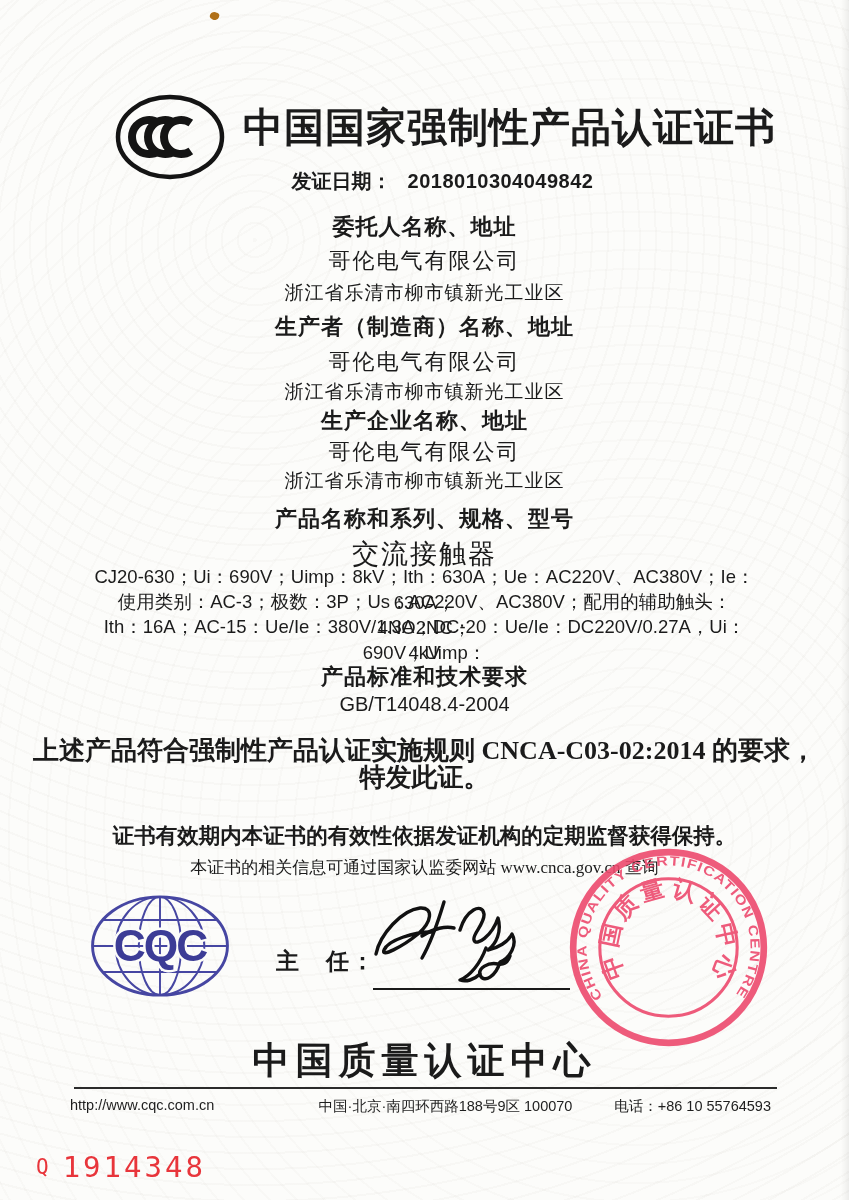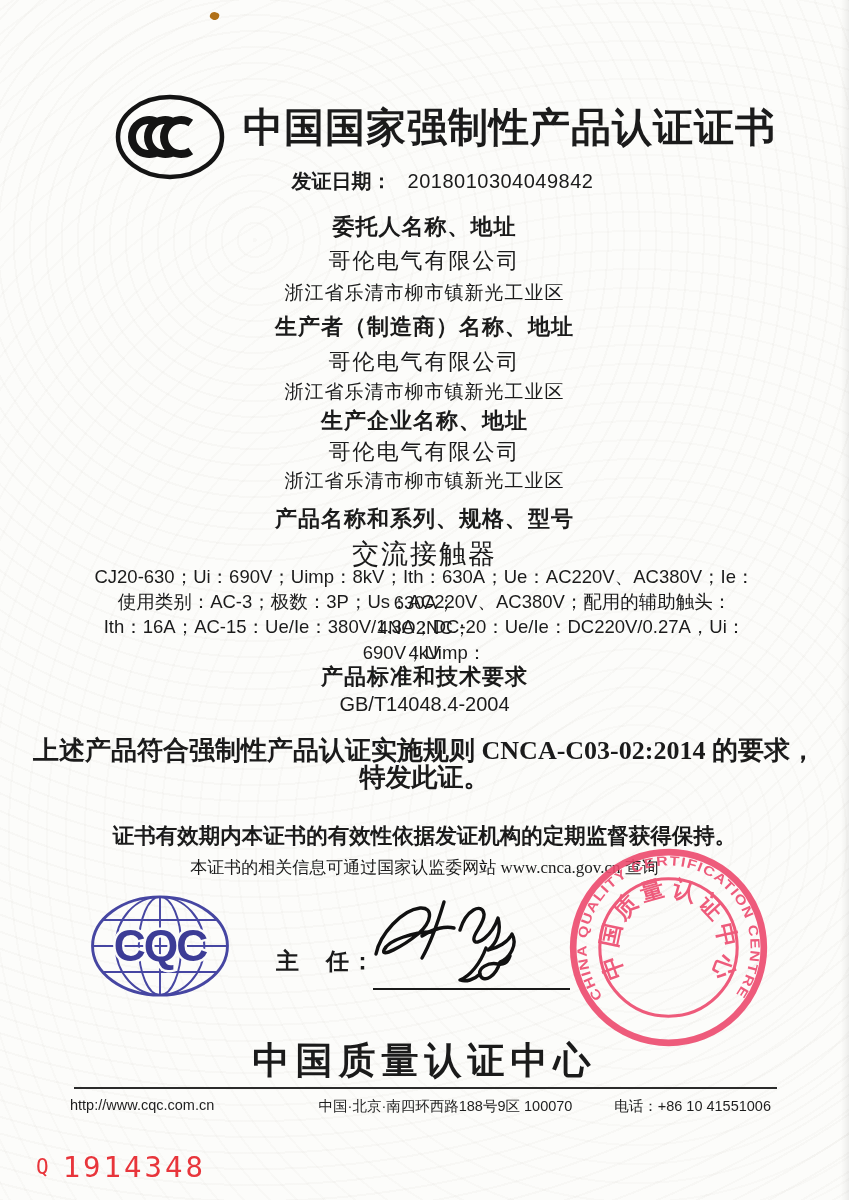--- a/index.html
+++ b/index.html
@@ -19,21 +19,21 @@
   body::after{
     content:"";position:absolute;top:0;right:0;width:8px;height:100%;
     background:linear-gradient(to left, rgba(0,0,0,.06), rgba(0,0,0,0));pointer-events:none;
   }
   .abs{position:absolute;}
   .ctr{left:0;right:0;text-align:center;}
   .speck{left:210px;top:12px;width:9px;height:8px;background:#b07018;border-radius:60% 40% 55% 45%;transform:rotate(25deg);}
   .ccc-logo{left:114px;top:94px;}
   .page-title{top:106px;left:240px;right:70px;text-align:center;font-size:40px;line-height:1.12;font-weight:700;letter-spacing:1px;}
   .cert-line{top:168px;left:36px;right:0;text-align:center;font-size:20px;font-weight:700;}
-  .cert-line .num{font-family:"Liberation Sans","DejaVu Sans",sans-serif;font-weight:400;letter-spacing:.5px;margin-left:16px;}
+  .cert-line .num{font-family:"Liberation Sans","DejaVu Sans",sans-serif;font-weight:700;letter-spacing:.5px;margin-left:16px;}
   .sec-head{font-size:22px;font-weight:700;letter-spacing:1px;}
   .sec-name{font-size:22px;letter-spacing:2px;}
   .sec-addr{font-size:19px;letter-spacing:1px;}
   .s1h{top:212px;} .s1n{top:246px;} .s1a{top:280px;}
   .s2h{top:312px;} .s2n{top:347px;} .s2a{top:379px;}
   .s3h{top:406px;} .s3n{top:437px;} .s3a{top:468px;}
   .s4h{top:504px;} .s4n{top:536px;font-size:27px;}
   .spec{font-family:"Liberation Sans","DejaVu Sans",sans-serif;font-size:18.5px;line-height:25.5px;left:80px;right:80px;text-align:center;}
   .sp0{top:564px;} .sp1{top:589px;} .sp2{top:614px;} .sp3{top:640px;}
   .std-head{top:662px;font-size:22px;font-weight:700;letter-spacing:1px;}
@@ -149,17 +149,17 @@
     <text x="156.7" y="95.9" transform="rotate(78 156.7 87.9)">中</text>
     <text x="154.5" y="127.8" transform="rotate(110 154.5 119.8)">心</text>
   </g>
 </svg>
 
 <div class="abs ctr issuer">中国质量认证中心</div>
 
 <div class="abs rule"></div>
 <div class="abs footer-item f-url">http://www.cqc.com.cn</div>
 <div class="abs footer-item f-addr">中国·北京·南四环西路188号9区  100070</div>
-<div class="abs footer-item f-phone">电话：+86 10 41551006</div>
+<div class="abs footer-item f-phone">电话：+86 10 55764593</div>
 
 <div class="abs serial">
   <span class="q">Q</span><span class="n">1914348</span>
 </div>
 
 </body></html>

